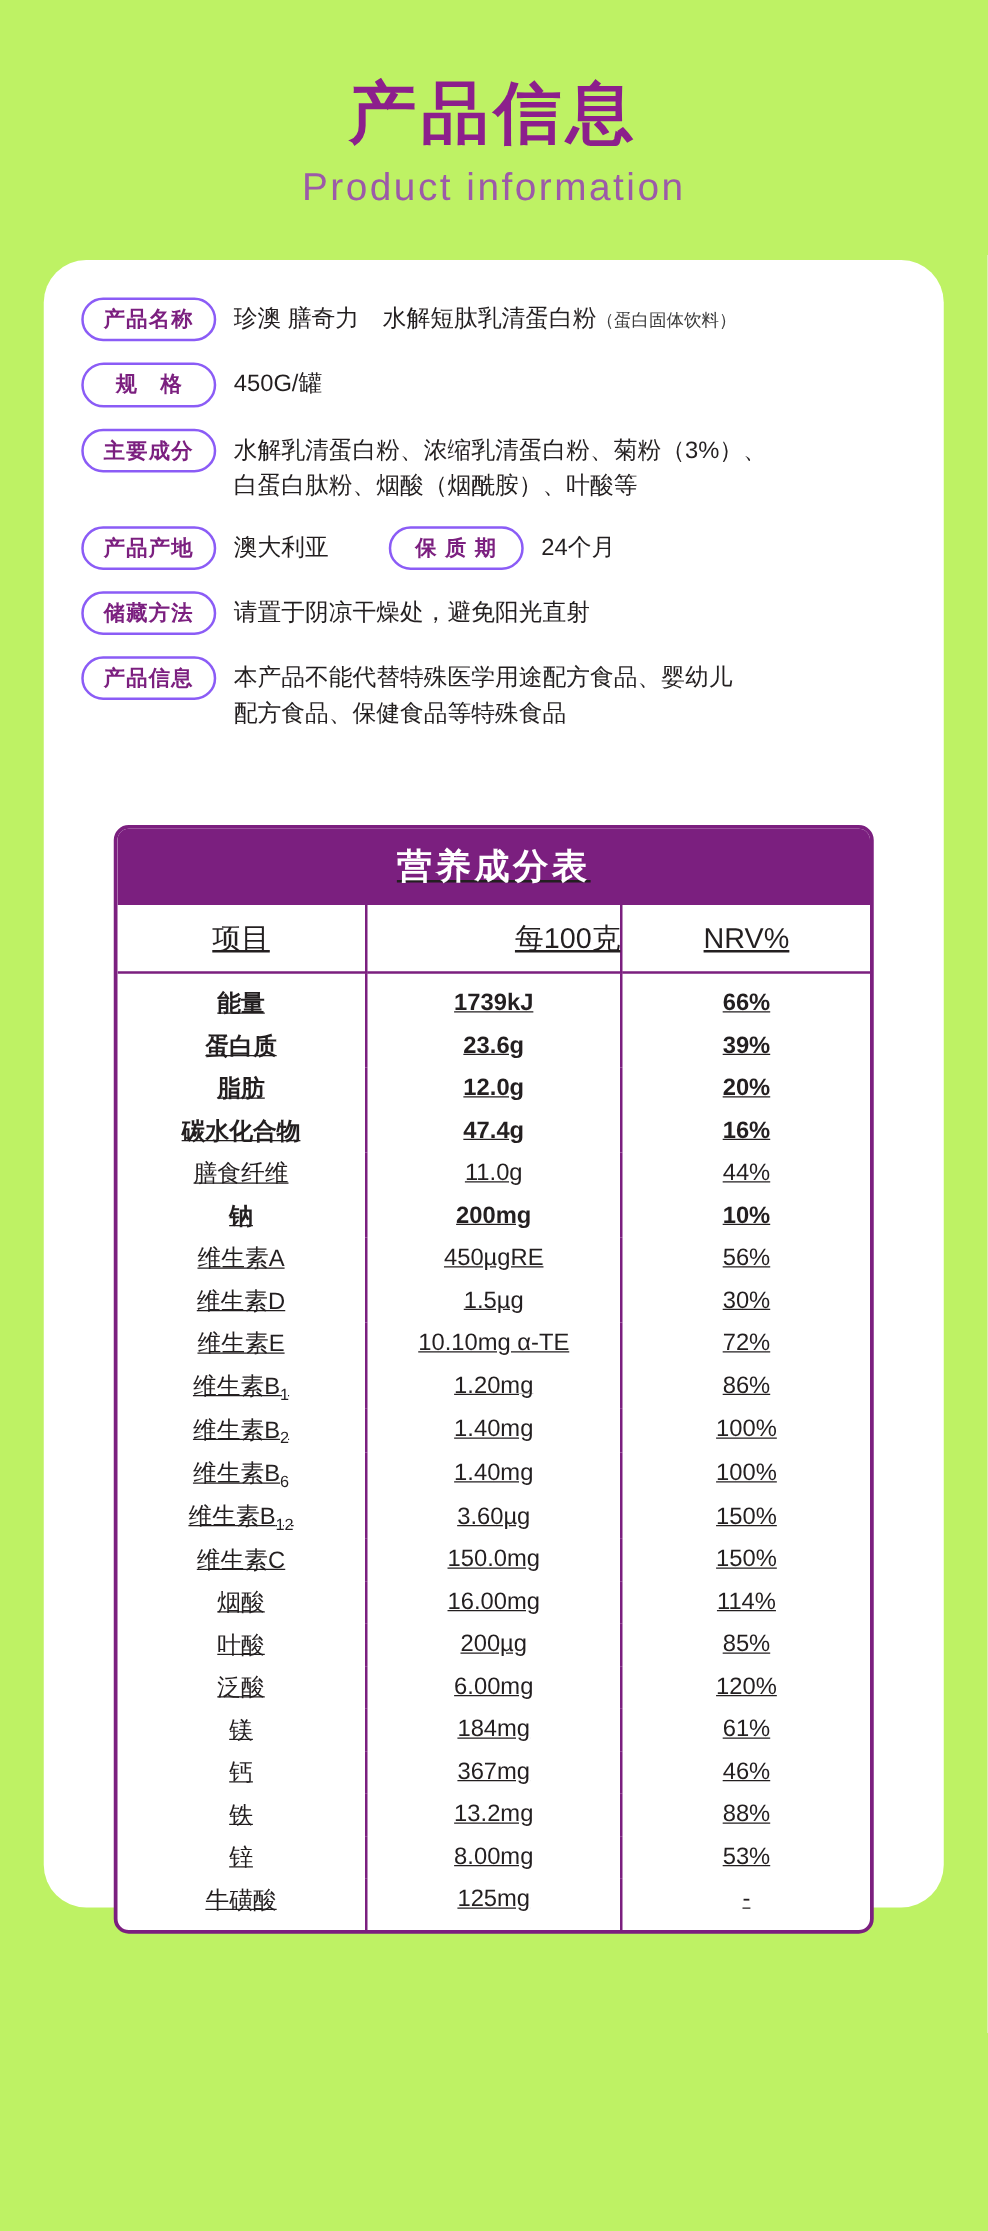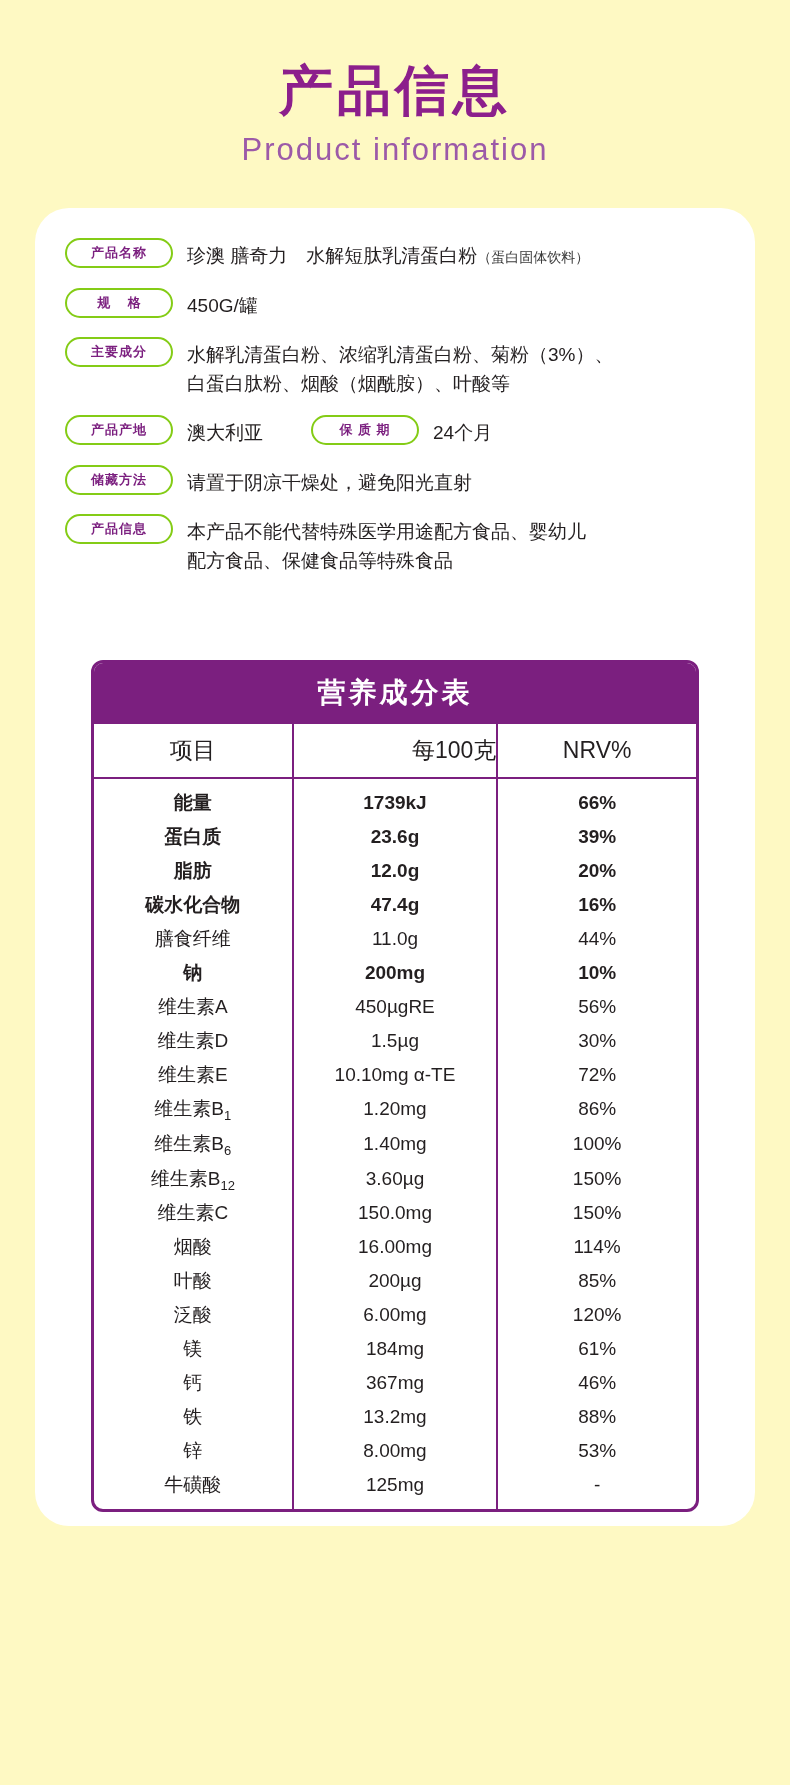--- a/index.html
+++ b/index.html
@@ -12,21 +12,21 @@
     height: 1785px;
     font-family: "Liberation Sans", "DejaVu Sans", sans-serif;
     color: #231f20;
     position: relative;
     overflow: hidden;
   }
 
   .page {
     width: 790px;
     height: 1785px;
-    background: #fef9c3;
+    background: #bef264;
     box-sizing: border-box;
     position: relative;
   }
 
   
   .header {
     padding-top: 60px;
     text-align: center;
   }
   .header-title {
@@ -62,25 +62,25 @@
   .info-block {
     padding: 30px 30px 0 30px;
   }
   .info-row {
     display: flex;
     align-items: flex-start;
     margin-bottom: 17px;
   }
   .pill {
     flex: 0 0 auto;
-    border: 2px solid #84cc16;
+    border: 2px solid #8b5cf6;
     border-radius: 18px;
     color: #7b1f7f;
     font-weight: bold;
-    font-size: 13px;
+    font-size: 17px;
     padding: 5px 12px;
     line-height: 1.25;
     text-align: center;
     min-width: 108px;
     box-sizing: border-box;
     letter-spacing: 1px;
     background: #fff;
   }
   .pill.wide-space {
     letter-spacing: 7px;
@@ -110,20 +110,21 @@
   .nutri-wrap {
     position: absolute;
     top: 452px;
     left: 56px;
     width: 608px;
     border: 3px solid #7b1f7f;
     border-radius: 12px;
     overflow: hidden;
     box-sizing: border-box;
     background: #fff;
+    text-decoration: underline;
   }
   .nutri-title {
     background: #7b1f7f;
     color: #fff;
     font-size: 28px;
     font-weight: bold;
     text-align: center;
     padding: 11px 0 12px;
     letter-spacing: 3px;
   }
@@ -269,20 +270,25 @@
               <td class="c1">维生素E</td>
               <td class="c2">10.10mg α-TE</td>
               <td class="c3">72%</td>
             </tr>
             <tr>
               <td class="c1">维生素B<sub>1</sub></td>
               <td class="c2">1.20mg</td>
               <td class="c3">86%</td>
             </tr>
             <tr>
+              <td class="c1">维生素B<sub>2</sub></td>
+              <td class="c2">1.40mg</td>
+              <td class="c3">100%</td>
+            </tr>
+            <tr>
               <td class="c1">维生素B<sub>6</sub></td>
               <td class="c2">1.40mg</td>
               <td class="c3">100%</td>
             </tr>
             <tr>
               <td class="c1">维生素B<sub>12</sub></td>
               <td class="c2">3.60µg</td>
               <td class="c3">150%</td>
             </tr>
             <tr>

